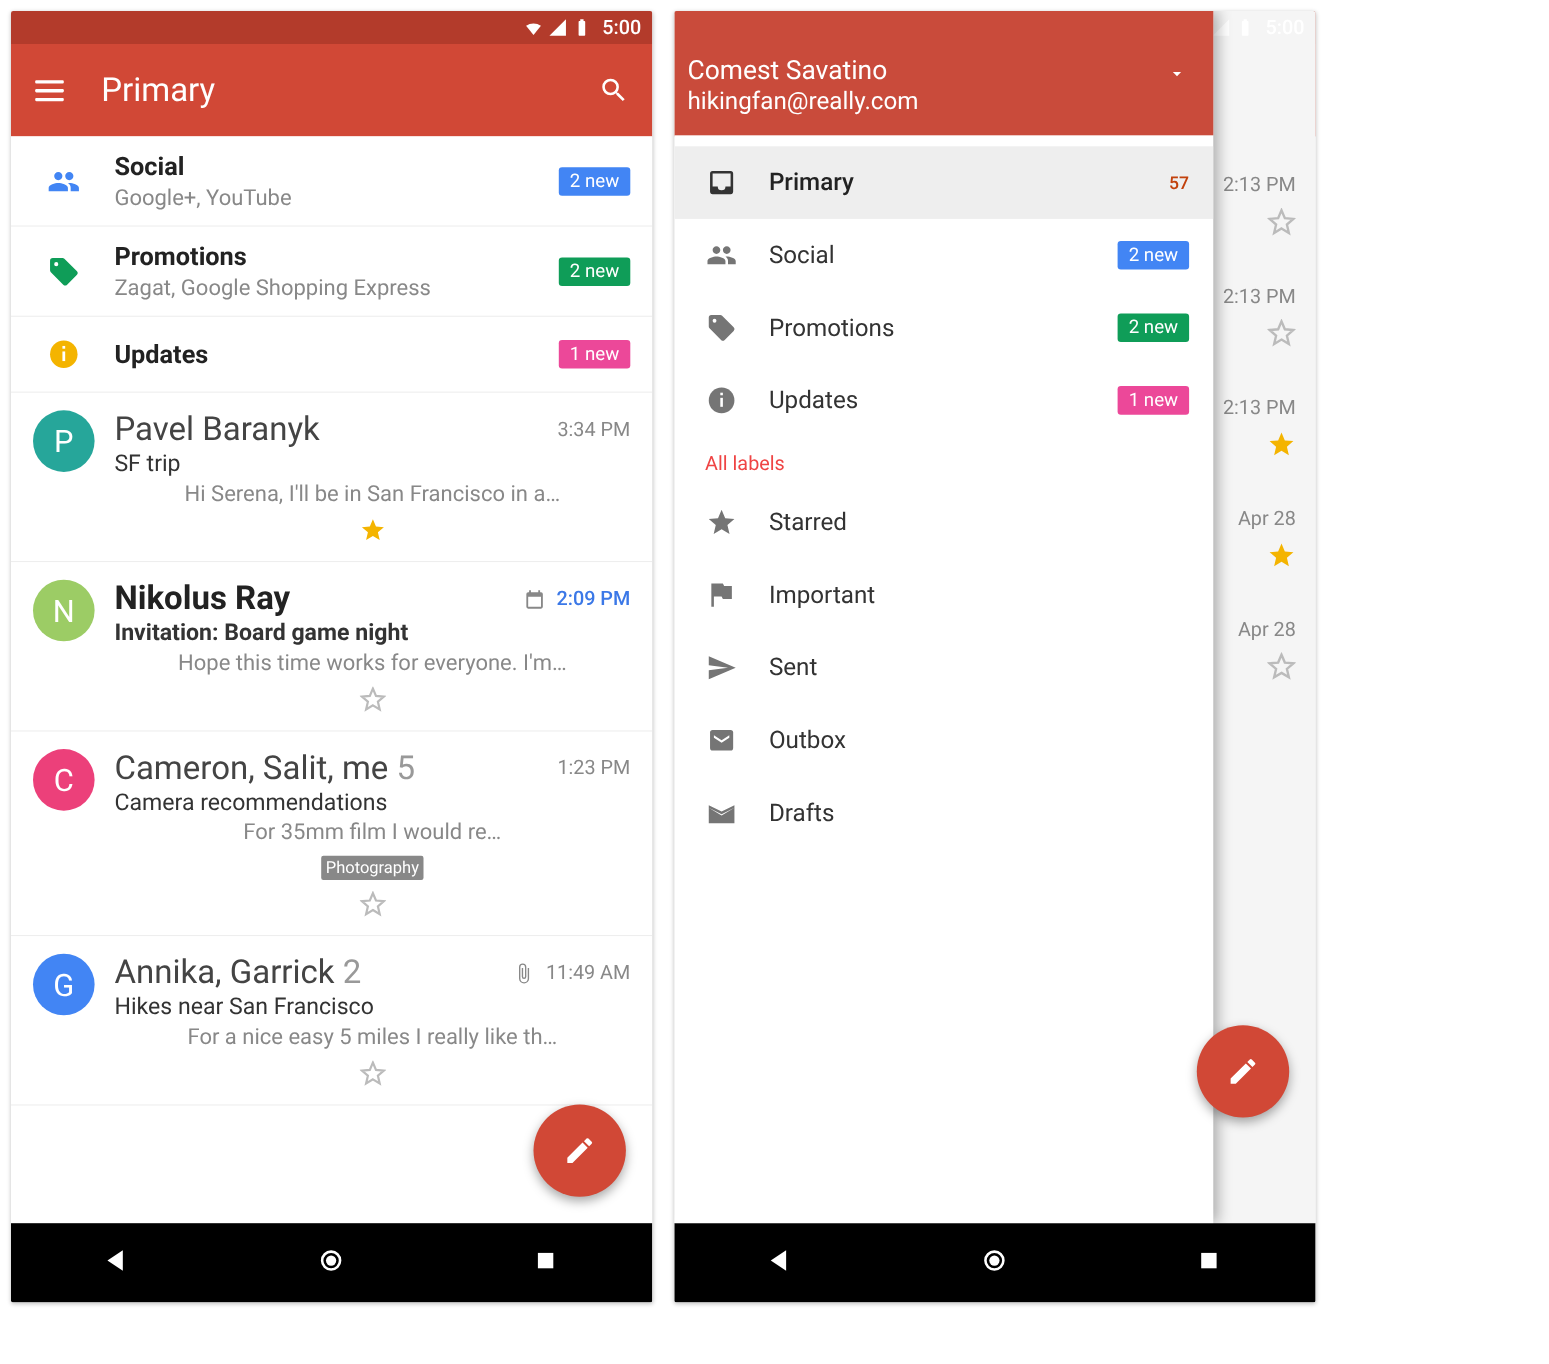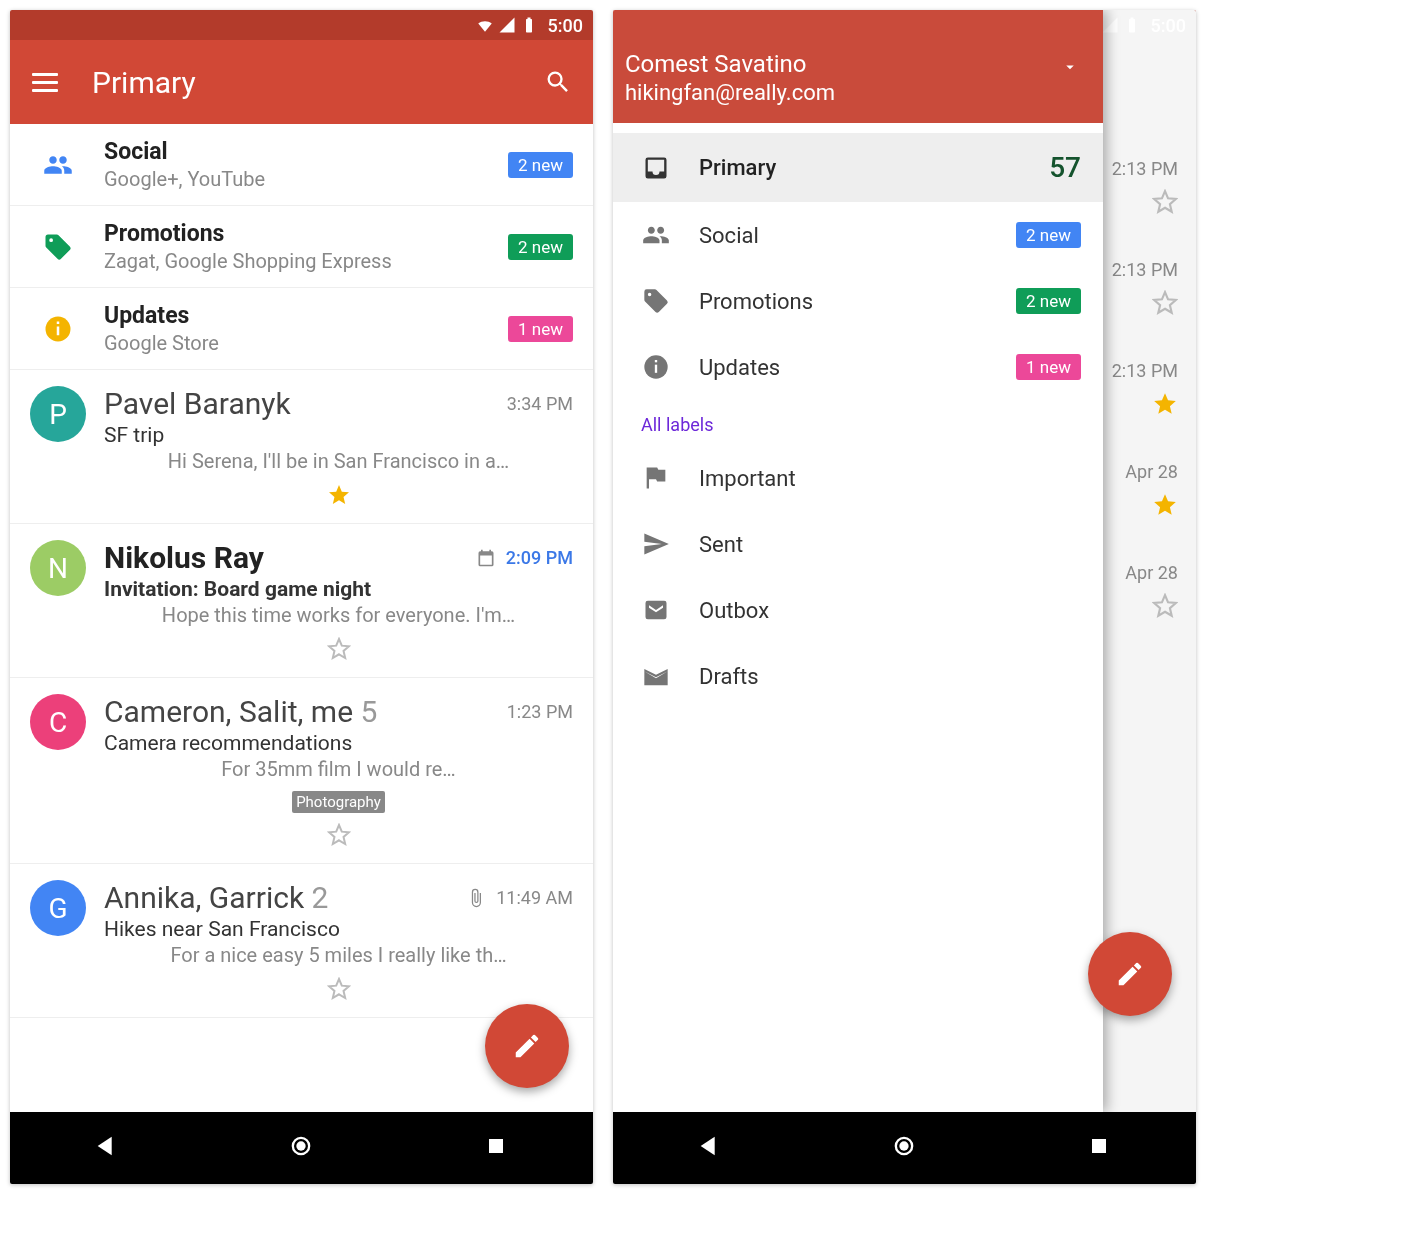--- a/index.html
+++ b/index.html
@@ -116,22 +116,22 @@
   .drawer-list { flex:1; overflow: hidden; padding-top: 10px; }
   .ditem {
     display: flex; align-items: center; gap: 28px; padding: 18px 22px 18px 28px;
     font-size: 22px; color: #333;
   }
   .ditem .dicon { width: 30px; height: 30px; display: flex; align-items: center; justify-content: center; }
   .ditem .dicon svg { width: 28px; height: 28px; fill: #757575; }
   .ditem.active { background: #eeeeee; font-weight: 500; color: #222; }
   .ditem.active .dicon svg { fill: #333; }
   .ditem .spacer { flex: 1; }
-  .ditem .dcount { font-size: 28px; color: #14532d; }
-  .dsection { font-size: 18px; color: #6d28d9; padding: 14px 0 10px 28px; }
+  .ditem .dcount { font-size: 16px; color: #c2410c; }
+  .dsection { font-size: 18px; color: #ef4444; padding: 14px 0 10px 28px; }
   .calendar-icon { width: 20px; height: 20px; }
 </style>
 </head>
 <body>
 
 <div class="phone left">
 
   <div class="statusbar">
     <svg viewBox="0 0 24 24">
         <path d="M12 21l9-11c-5-4-13-4-18 0z"></path>
@@ -185,21 +185,20 @@
       <div class="row category">
         <div class="icon-slot">
           <svg viewBox="0 0 24 24" width="30" height="30" fill="#f4b400">
             <circle cx="12" cy="12" r="10"></circle>
             <rect x="11" y="10" width="2" height="7" fill="#fff"></rect>
             <rect x="11" y="6" width="2" height="2" fill="#fff"></rect>
           </svg>
         </div>
         <div class="content">
           <div class="cat-title">Updates</div>
-          <div class="cat-sub">Google Store</div>
         </div>
         <div class="badge yellow">1 new</div>
       </div>
       <div class="row">
         <div class="avatar" style="background:#26a69a">P</div>
         <div class="content">
           <div class="line1">
             <div class="sender read"><span>Pavel Baranyk</span></div>
 
             <div class="ts ">3:34 PM</div>
@@ -404,20 +403,28 @@
               </svg>
             </div>
         <span>Updates</span>
         <span class="spacer"></span>
         <span class="badge yellow">1 new</span>
       </div>
           <div class="dsection">All labels</div>
       <div class="ditem">
         <div class="dicon">
               <svg viewBox="0 0 24 24" width="28" height="28" fill="#757575">
+                <path d="M12 17.27L18.18 21l-1.64-7.03L22 9.24l-7.19-.61L12 2 9.19 8.63 2 9.24l5.46 4.73L5.82 21z"></path>
+              </svg>
+            </div>
+        <span>Starred</span>
+      </div>
+      <div class="ditem">
+        <div class="dicon">
+              <svg viewBox="0 0 24 24" width="28" height="28" fill="#757575">
                 <path d="M4 3h9l1 2h6v10h-7l-1-2H6v8H4z"></path>
               </svg>
             </div>
         <span>Important</span>
       </div>
       <div class="ditem">
         <div class="dicon">
               <svg viewBox="0 0 24 24" width="28" height="28" fill="#757575">
                 <path d="M2 21l21-9L2 3v7l15 2-15 2z"></path>
               </svg>

